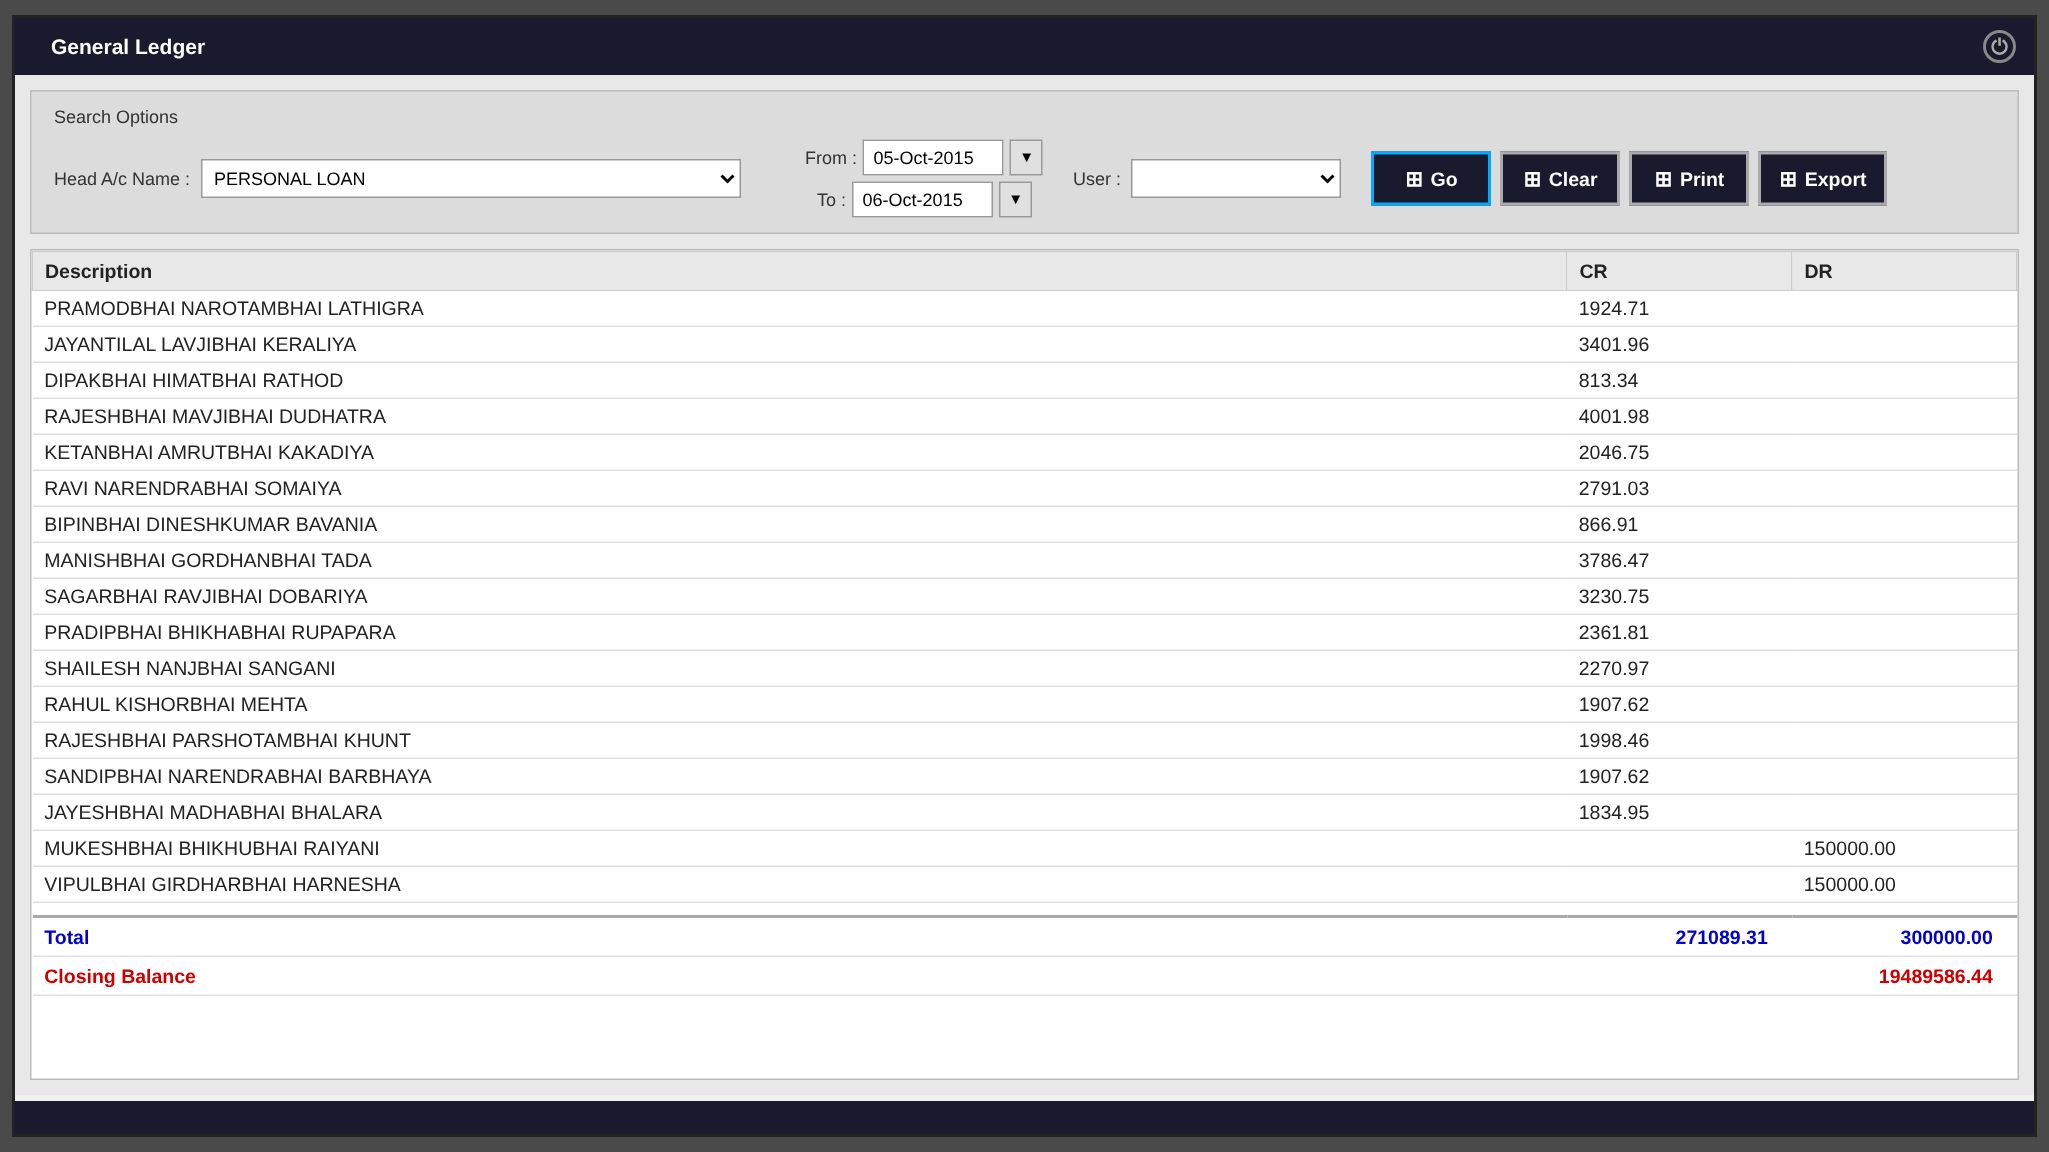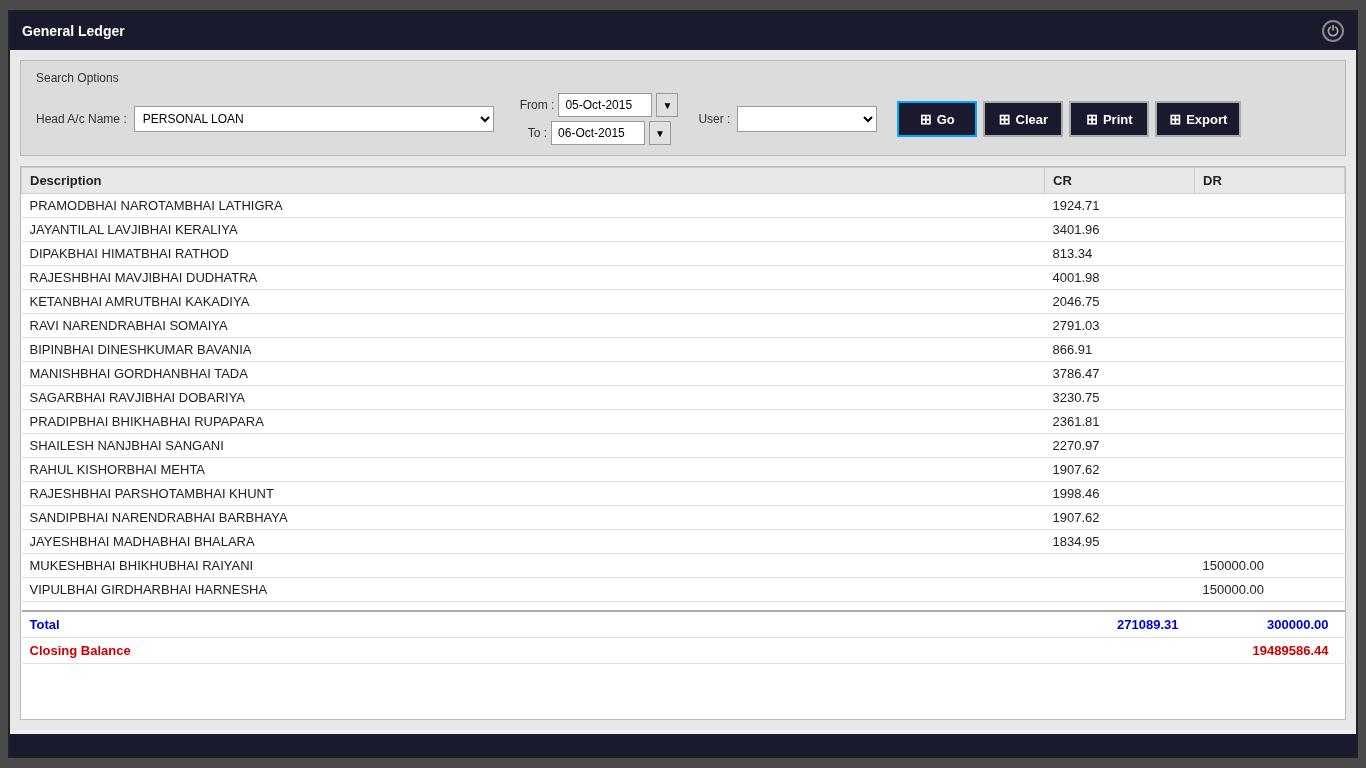--- a/index.html
+++ b/index.html
@@ -23,21 +23,21 @@
     .title-bar {
       background: #1a1a2e;
       color: #fff;
       padding: 8px 12px;
       font-size: 14px;
       font-weight: bold;
       display: flex;
       align-items: center;
       justify-content: space-between;
     }
-    .title-bar-left { display: flex; align-items: center; gap: 8px; }
+    .title-bar-left { display: flex; align-items: center; gap: 8px; margin-left: 12px; }
     .power-icon {
       width: 22px; height: 22px;
       border-radius: 50%;
       border: 2px solid #888;
       display: flex; align-items: center; justify-content: center;
       color: #aaa; font-size: 14px; cursor: pointer;
     }
     .content-area {
       flex: 1;
       background: #e8e8e8;
@@ -240,21 +240,21 @@
     <div class="search-panel">
       <div class="search-panel-title">Search Options</div>
       <div class="search-row">
         <div class="field-group">
           <span class="field-label">Head A/c Name :</span>
           <select>
             <option>PERSONAL LOAN</option>
           </select>
         </div>
 
-        <div class="date-group" style="margin-left:16px;">
+        <div class="date-group" style="margin-left:33px;">
           <div class="date-row">
             <span class="field-label">From :</span>
             <input type="text" class="date-input" value="05-Oct-2015" style="">
             <button class="dropdown-btn">▼</button>
           </div>
           <div class="date-row">
             <span class="field-label" style="margin-left:8px;">To :</span>
             <input type="text" class="date-input" value="06-Oct-2015" style="">
             <button class="dropdown-btn">▼</button>
           </div>

